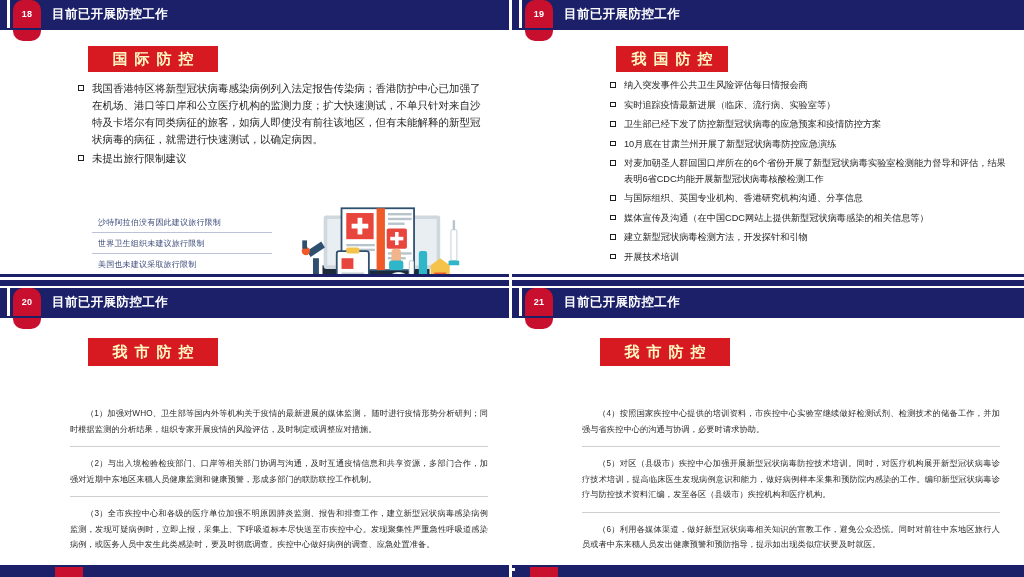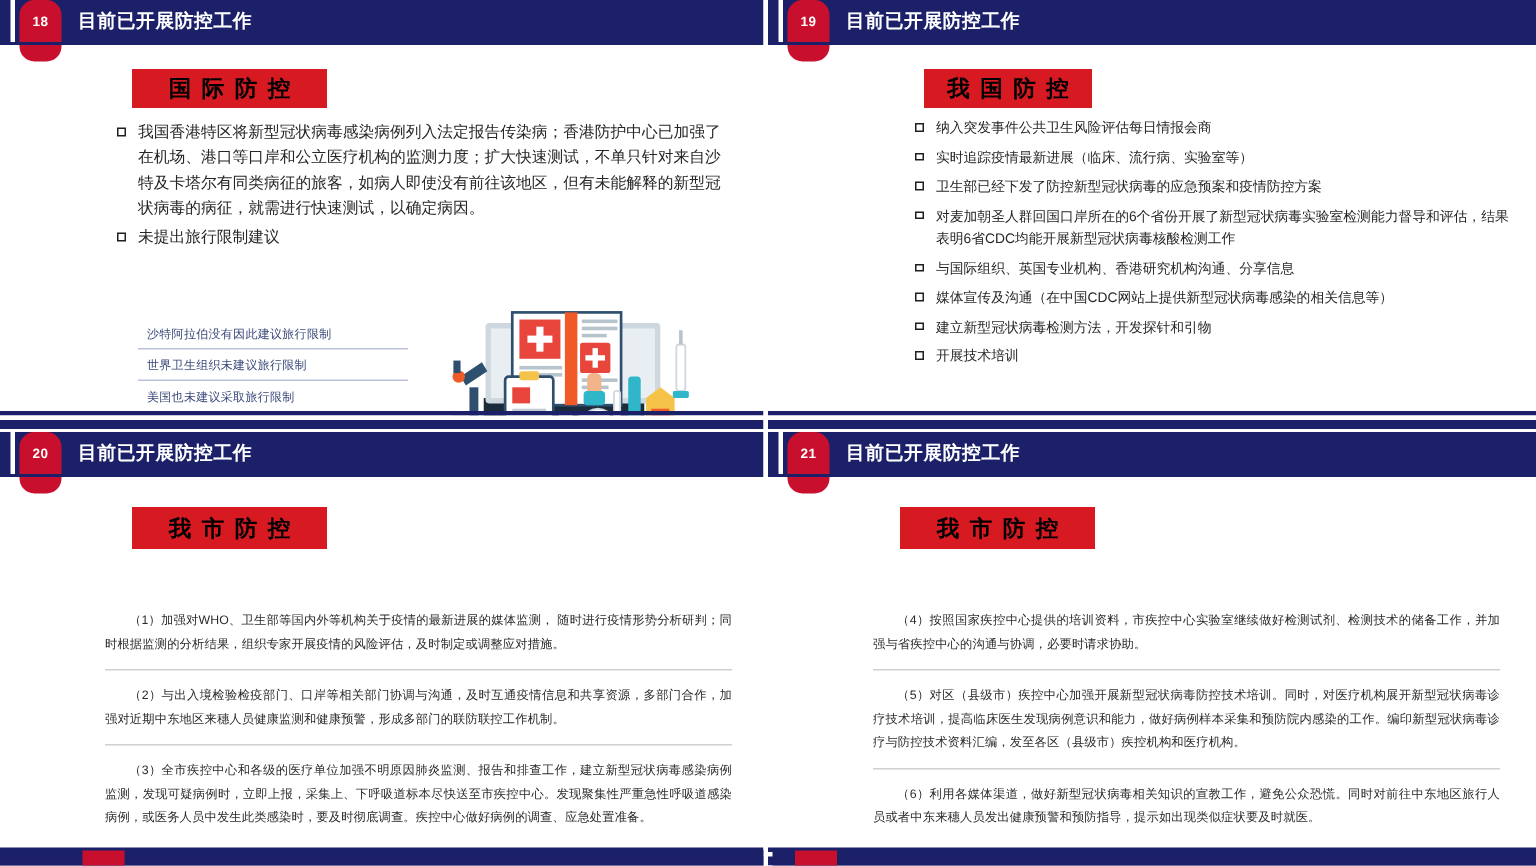--- a/index.html
+++ b/index.html
@@ -56,21 +56,21 @@
     background:#1b2069;
   }
 
   
   .slide-body{
     position:absolute;left:0;top:34px;right:0;bottom:14px;
   }
   .section-title{
     position:absolute;
     background:#d71921;
-    color:#000000;
+    color:#fef9c3;
     font-weight:bold;
     font-size:15px;
     letter-spacing:7px;
     text-indent:7px;
     display:flex;align-items:center;justify-content:center;
     box-sizing:border-box;
   }
   .s18 .section-title{left:88px;top:12px;width:130px;height:26px;}
   .s19 .section-title{left:104px;top:12px;width:112px;height:26px;text-align:right;}
   .s20 .section-title{left:88px;top:16px;width:130px;height:28px;}
@@ -299,20 +299,24 @@
         <li class="bullet">
           <span class="sq"></span>
           <span class="txt">实时追踪疫情最新进展（临床、流行病、实验室等）</span>
         </li>
         <li class="bullet">
           <span class="sq"></span>
           <span class="txt">卫生部已经下发了防控新型冠状病毒的应急预案和疫情防控方案</span>
         </li>
         <li class="bullet">
           <span class="sq"></span>
+          <span class="txt">10月底在甘肃兰州开展了新型冠状病毒防控应急演练</span>
+        </li>
+        <li class="bullet">
+          <span class="sq"></span>
           <span class="txt">对麦加朝圣人群回国口岸所在的6个省份开展了新型冠状病毒实验室检测能力督导和评估，结果表明6省CDC均能开展新型冠状病毒核酸检测工作</span>
         </li>
         <li class="bullet">
           <span class="sq"></span>
           <span class="txt">与国际组织、英国专业机构、香港研究机构沟通、分享信息</span>
         </li>
         <li class="bullet">
           <span class="sq"></span>
           <span class="txt">媒体宣传及沟通（在中国CDC网站上提供新型冠状病毒感染的相关信息等）</span>
         </li>

